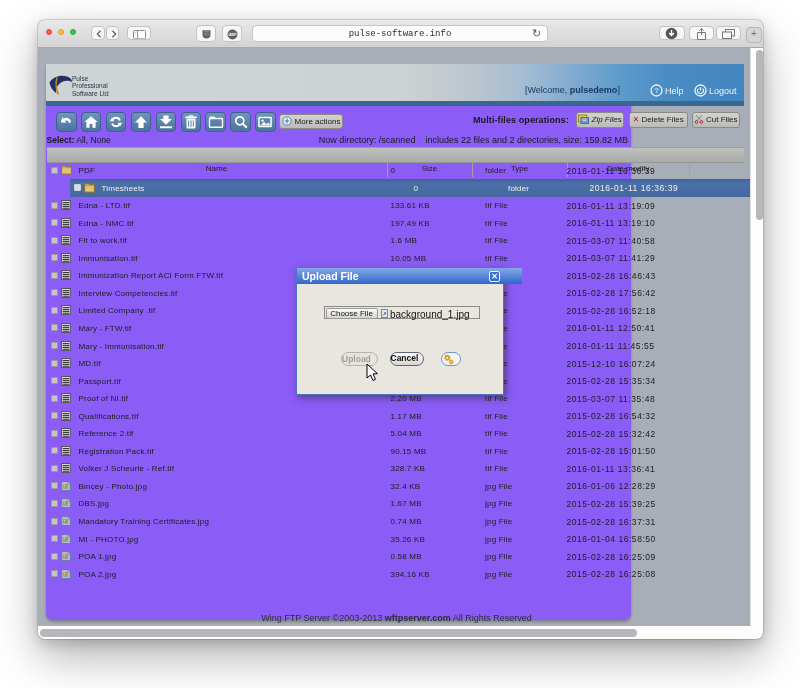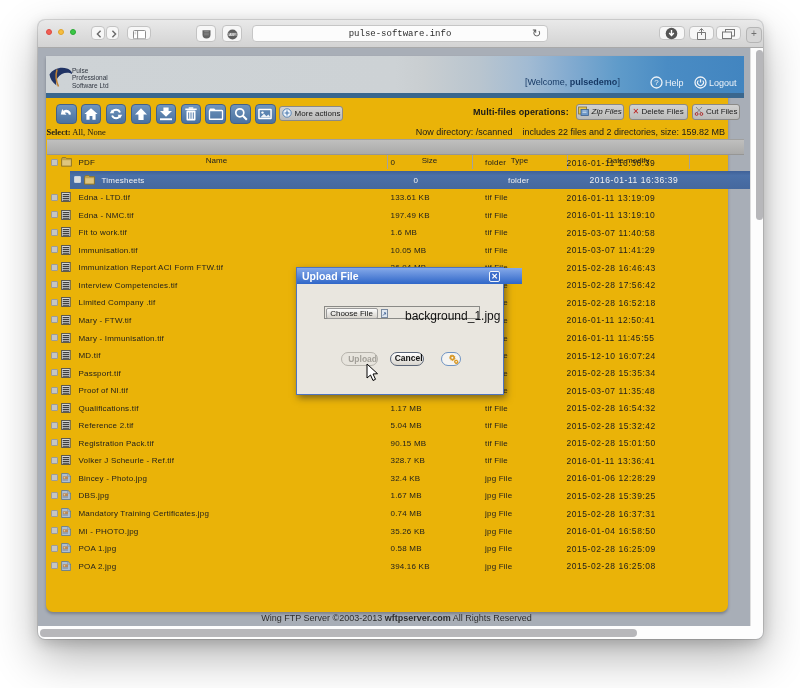--- a/index.html
+++ b/index.html
@@ -18,21 +18,21 @@
 #addr { position:absolute; left:214px; top:4.5px; width:296px; height:17px; background:#fcfcfc; border:1px solid #c6c6c6; border-radius:4px;
   font-size:9px; color:#2c2c2c; text-align:center; line-height:16px;font-family:Liberation Mono, monospace; }
 #reload { position:absolute; left:494px; top:6.5px; width:11px; height:11px; color:#555; font-size:11px; }
 #dlb { left:621px; width:26px; }
 #shb { left:651px; width:25px; }
 #tbb { left:678px; width:25px; }
 #plusb { left:708px; width:16px; background:#d6d6d6; border:1px solid #b5b5b5; color:#6e6e6e; font-size:10px; text-align:center; line-height:12px;}
 .cico { position:absolute; }
 
 #page { position:absolute; left:0; top:27.5px; width:725px; height:578.5px; background:#a8aeb7; overflow:hidden; }
-#panel { position:absolute; left:8px; top:8px; width:682px; height:556.5px; background:#eab308; border-radius:0 0 7px 7px; box-shadow:0 2px 3px rgba(40,45,60,0.35); }
+#panel { position:absolute; left:8px; top:16px; width:585px; height:556.5px; background:#8b5cf6; border-radius:0 0 7px 7px; box-shadow:0 2px 3px rgba(40,45,60,0.35); }
 #phead { position:absolute; left:0; top:0; width:698px; height:37.5px;
   background:linear-gradient(90deg,#ced3d6 0%,#cdd2d5 50%,#c9ced1 54%,#b9c5cf 62%,#a2bbd3 69%,#83abd0 75%,#5f9bca 82%,#4a8cc4 89%,#4285c0 100%); }
 #plogo { position:absolute; left:2px; top:10px; }
 .logotxt { position:absolute; left:26px; top:11px; font-size:6.5px; line-height:7.5px; color:#2f3540; }
 #hsep { position:absolute; left:0; top:37.5px; width:698px; height:5px; background:#3a678e; }
 #welcome { position:absolute; left:479px; top:21.5px; font-size:9px; color:#173a66; }
 .hlink { position:absolute; top:20.5px; color:#eef3f8; font-size:9px; }
 #help { left:604px; } #logout { left:648px; }
 .hico { display:inline-block; vertical-align:-3px; margin-right:2px;}
 
@@ -40,21 +40,21 @@
   background:linear-gradient(#6f94bd,#4b72a0); border-color:#41618c; }
 .tbtn svg { position:absolute; left:50%; top:50%; transform:translate(-50%,-50%); }
 #moreb { position:absolute; left:233.4px; top:50px; width:64px; height:15px; border:1px solid #8b8a87; border-radius:3px;
   background:linear-gradient(#d2d2d1,#bbbbba); font-size:8px; color:#1a1a1a; line-height:13px; text-align:center; }
 #mfo { position:absolute; left:427px; top:51px; font-size:9px; font-weight:bold; color:#1a1a1a; letter-spacing:0.1px;}
 .gbtn { position:absolute; top:48.5px; height:16px; border:1px solid #8b8a87; border-radius:3px;
   background:linear-gradient(#d2d2d1,#bbbbba); font-size:8px; color:#1a1a1a; line-height:14px; text-align:center; }
 #zipb { left:530px; width:48px;font-style:italic; }
 #delb { left:582.6px; width:59px; }
 #cutb { left:645.7px; width:48px; }
-#selline { position:absolute; left:0.5px; top:71.5px; font-size:8.5px; color:#1a1a1a;font-family:Liberation Serif, serif; }
+#selline { position:absolute; left:0.5px; top:71.5px; font-size:8.5px; color:#1a1a1a; }
 #dirline { position:absolute; right:3px; top:71px; font-size:9px; color:#1a1a1a; }
 
 #thead { position:absolute; left:0.5px; top:83.5px; width:697px; height:15.5px;
   background:linear-gradient(#bfbfbe,#aaaaa9); border-top:1px solid #a0a09f; border-bottom:1px solid #969695; }
 .hcol { position:absolute; top:0; height:14px; font-size:8px; color:#222; text-align:center; line-height:12px; border-right:1px solid #a3a29f; margin-top:15px;}
 .row { position:absolute; left:0.5px; width:696px; height:17.5px; font-size:8px; color:#1d1d1d; }
 .row.sel { background:linear-gradient(180deg,#3f6198 0%,#4a70a8 25%,#45689e 100%); color:#f2f2f2;margin-left:23px; }
 .cb { position:absolute; left:4px; top:5px; width:7px; height:7px; background:#c5c5c3; border:1px solid #9b9b98; border-radius:1px;}
 .row.sel .cb { background:#dddddd; border-color:#c8d2de; }
 .ficon { position:absolute; left:14.5px; top:3.5px; }
@@ -72,22 +72,22 @@
 #dlg { position:absolute; left:258px; top:247px; width:208px; height:128px; background:#e9e6df;
   border:1px solid #4d74c0; box-shadow:2px 3px 7px rgba(40,40,40,0.55); }
 #dtitle { position:absolute; left:0; top:0; width:225px; height:16px; background:linear-gradient(#85a9e9,#2f66c8);
   color:#fff; font-weight:bold; font-size:10.5px; line-height:16px; padding-left:5px; }
 #dclose { position:absolute; right:3px; top:2.5px; width:11px; height:11px; background:#3c6ecb; border:1px solid #f0f4fa; border-radius:2px;
   color:#fff; font-size:8px; line-height:9px; text-align:center; font-weight:bold;}
 #finput { position:absolute; left:27px; top:38px; width:156px; height:13px; border:1px solid #8a8a86; }
 #chooseb { position:absolute; left:0.5px; top:0.5px; width:52px; height:11px; background:linear-gradient(#fbfbfb,#d6d3cc);
   border:1px solid #999; border-radius:2px; font-size:8px; color:#111; text-align:center; line-height:10px; }
 #fico { position:absolute; left:56px; top:1.5px; }
-#fnametxt { position:absolute; left:65px; top:2px; font-size:12px; color:#111;margin-left:15px; }
-.dbtn { position:absolute; top:84px; height:14px; font-size:8.5px; font-weight:bold; text-align:right; border-radius:7px; }
+#fnametxt { position:absolute; left:65px; top:2px; font-size:10px; color:#111; }
+.dbtn { position:absolute; top:84px; height:14px; font-size:8.5px; font-weight:bold; text-align:left; border-radius:7px; }
 #upb { left:44px; width:37px; background:#e7e4dd; border:1px solid #b6b3ac; color:#a3a099; line-height:12px;}
 #cancelb { left:92.5px; width:34px; background:linear-gradient(#ffffff,#d8d5ce); border:1.5px solid #5a6577; color:#111; line-height:11px;}
 #gearb { left:144px; width:20px; background:#f5f4f1; border:1px solid #6f94c4; line-height:10px;}
 #cursor { position:absolute; left:68.5px; top:94.5px; }
 </style></head><body>
 <div id="win">
   <div id="chrome">
     <div class="tl" id="tl1"></div>
       <div class="tl" id="tl2"></div>
       <div class="tl" id="tl3"></div>

